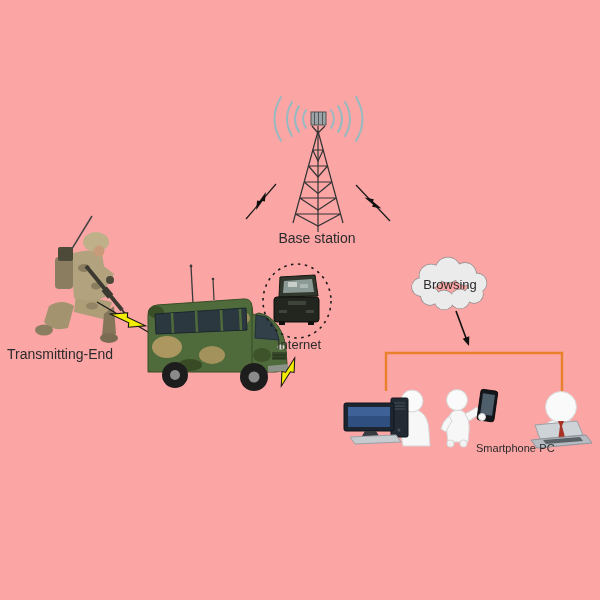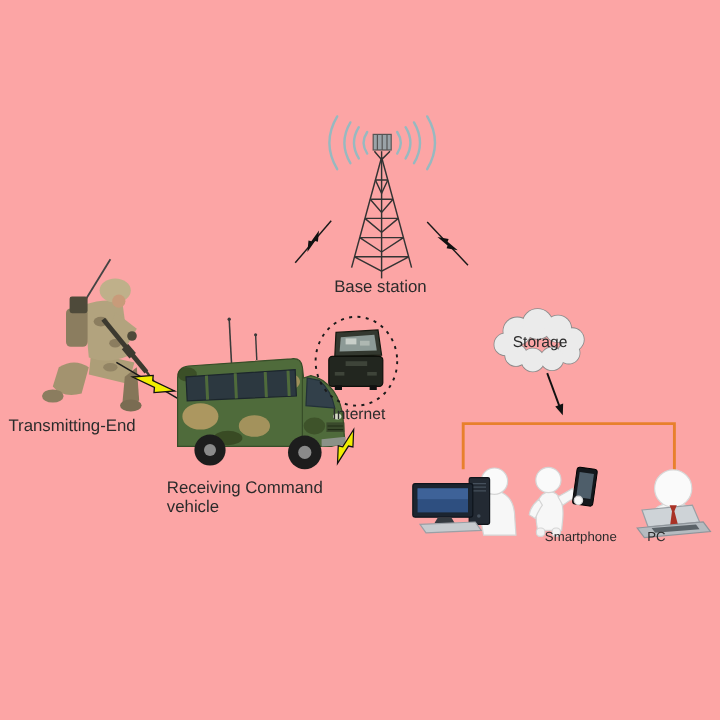--- a/index.html
+++ b/index.html
@@ -197,25 +197,23 @@
     <path d="M558 421 L564 421 L562 426 L566 441 L558 441 L560 426 Z" fill="#A93226"></path>
     <path d="M531 440 L586 435 L592 443 L537 448 Z" fill="#B5BBC0" stroke="#8E959B" stroke-width="1"></path>
     <path d="M543 440 L580 437 L583 441 L546 444 Z" fill="#5A6268"></path>
   </g>
 </svg>
 
 <div class="lbl lbl-14 center" style="left:317px;top:230px;">Base station</div>
 
 <div class="lbl lbl-14" style="left:7px;top:346px;">Transmitting-End</div>
 
-<div class="lbl lbl-14" style="left:139px;top:398px;">Receiving Command
-vehicle</div>
 
 <div class="lbl lbl-13 center" style="left:299px;top:338px;">Internet</div>
 
-<div class="lbl lbl-13 center" style="left:450px;top:278px;">Storage</div>
-
-
-<div class="lbl lbl-11 center" style="left:484px;top:442px;">Smartphone</div>
+<div class="lbl lbl-13 center" style="left:450px;top:278px;">Browsing</div>
+
+
+<div class="lbl lbl-11 center" style="left:506px;top:442px;">Smartphone</div>
 
 <div class="lbl lbl-11 center" style="left:547px;top:442px;">PC</div>
 
 </div>
 
 </body></html>

